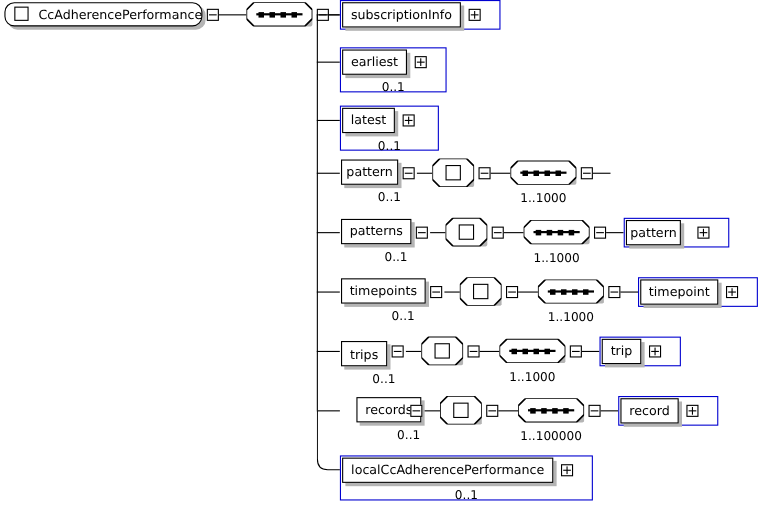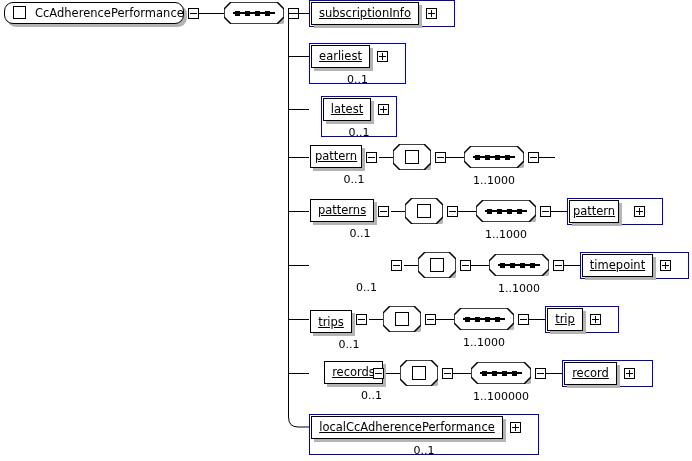--- a/index.html
+++ b/index.html
@@ -24,21 +24,21 @@
   .rootsq{position:absolute;left:8px;top:50%;margin-top:-7px;
     width:13px;height:13px;box-sizing:border-box;border:1px solid #000;background:#fff;}
 
   
   .elem{position:absolute;box-sizing:border-box;background:#fff;}
   .elem.bordered{border:1px solid #0000d0;}
   .plate{position:absolute;left:0;top:0;box-sizing:border-box;
     border:1.5px solid #000;background:#fff;
     box-shadow:3px 3px 0 0 #b4b4b4;
     display:flex;align-items:center;justify-content:center;
-    white-space:nowrap;font-size:11.5px;padding:0 6px;text-decoration:underline;}
+    white-space:nowrap;font-size:11.5px;padding:0 6px;}
   .occ{position:absolute;left:0;right:0;text-align:center;
     font-size:11px;color:#000;white-space:nowrap;}
 
   
   .tog{position:absolute;width:11px;height:11px;box-sizing:border-box;
     border:1px solid #000;background:#fff;}
   .tog:before{content:"";position:absolute;left:1px;right:1px;top:4px;height:1px;background:#000;}
   .tog.plus:after{content:"";position:absolute;top:1px;bottom:1px;left:4px;width:1px;background:#000;}
 
   
@@ -85,21 +85,21 @@
       <div class="plate" style="width: 108px; height: 23px; left: 1px; top: 1px;">subscriptionInfo</div>
       <div class="tog plus" style="left: 116px; top: 7px;"></div>
     </div>
     <div class="hline" style="left: 288px; top: 56px; width: 21px;"></div>
     <div class="elem bordered" style="left: 309px; top: 42.5px; width: 97px; height: 41px;">
       <div class="plate" style="width: 59px; height: 23px; left: 1px; top: 1px;">earliest</div>
       <div class="tog plus" style="left: 67px; top: 7px;"></div>
       <div class="occ" style="top: 29px;">0..1</div>
     </div>
     <div class="hline" style="left: 288px; top: 109px; width: 21px;"></div>
-    <div class="elem bordered" style="left: 321px; top: 95.5px; width: 76px; height: 41px;">
+    <div class="elem bordered" style="left: 309px; top: 95.5px; width: 90px; height: 41px;">
       <div class="plate" style="width: 48px; height: 23px; left: 1px; top: 1px;">latest</div>
       <div class="tog plus" style="left: 56px; top: 7px;"></div>
       <div class="occ" style="top: 29px;">0..1</div>
     </div>
     <div class="hline" style="left: 288px; top: 157px; width: 21px;"></div>
     <div class="elem" style="left: 309px; top: 143.5px; width: 90px; height: 41px; border: none;">
       <div class="plate" style="width: 52px; height: 23px; left: 1px; top: 1px;">pattern</div>
       <div class="occ" style="top: 29px;">0..1</div>
     </div>
     <div class="tog" style="left: 366px; top: 152px;"></div>
@@ -156,20 +156,21 @@
       <div class="occ" style="top: 28px;">1..1000</div>
     </div>
     <div class="tog" style="left: 540px; top: 206px;"></div>
     <div class="hline" style="left: 551px; top: 211px; width: 16px;"></div>
     <div class="elem bordered" style="left: 567px; top: 197.5px; width: 96px; height: 27px;">
       <div class="plate" style="width: 50px; height: 23px; left: 1px; top: 1px;">pattern</div>
       <div class="tog plus" style="left: 66px; top: 7px;"></div>
     </div>
     <div class="hline" style="left: 288px; top: 265px; width: 21px;"></div>
     <div class="elem" style="left: 309px; top: 251.5px; width: 115px; height: 41px; border: none;">
+      <div class="plate" style="width: 77px; height: 23px; left: 1px; top: 1px;">timepoints</div>
       <div class="occ" style="top: 29px;">0..1</div>
     </div>
     <div class="tog" style="left: 391px; top: 260px;"></div>
     <div class="hline" style="left: 404px; top: 265px; width: 14px;"></div>
     <div class="oct" style="left: 418px; top: 252px; width: 38px; height: 26px;">
       <svg width="42" height="30" class="shape">
         <polygon points="7,0 31,0 38,7 38,19 31,26 7,26 0,19 0,7" fill="#b4b4b4" transform="translate(3,3)"></polygon>
         <polygon points="7,0 31,0 38,7 38,19 31,26 7,26 0,19 0,7" fill="#ffffff" stroke="#000000" stroke-width="1.5"></polygon>
       </svg>
       <div class="octsq"></div>

